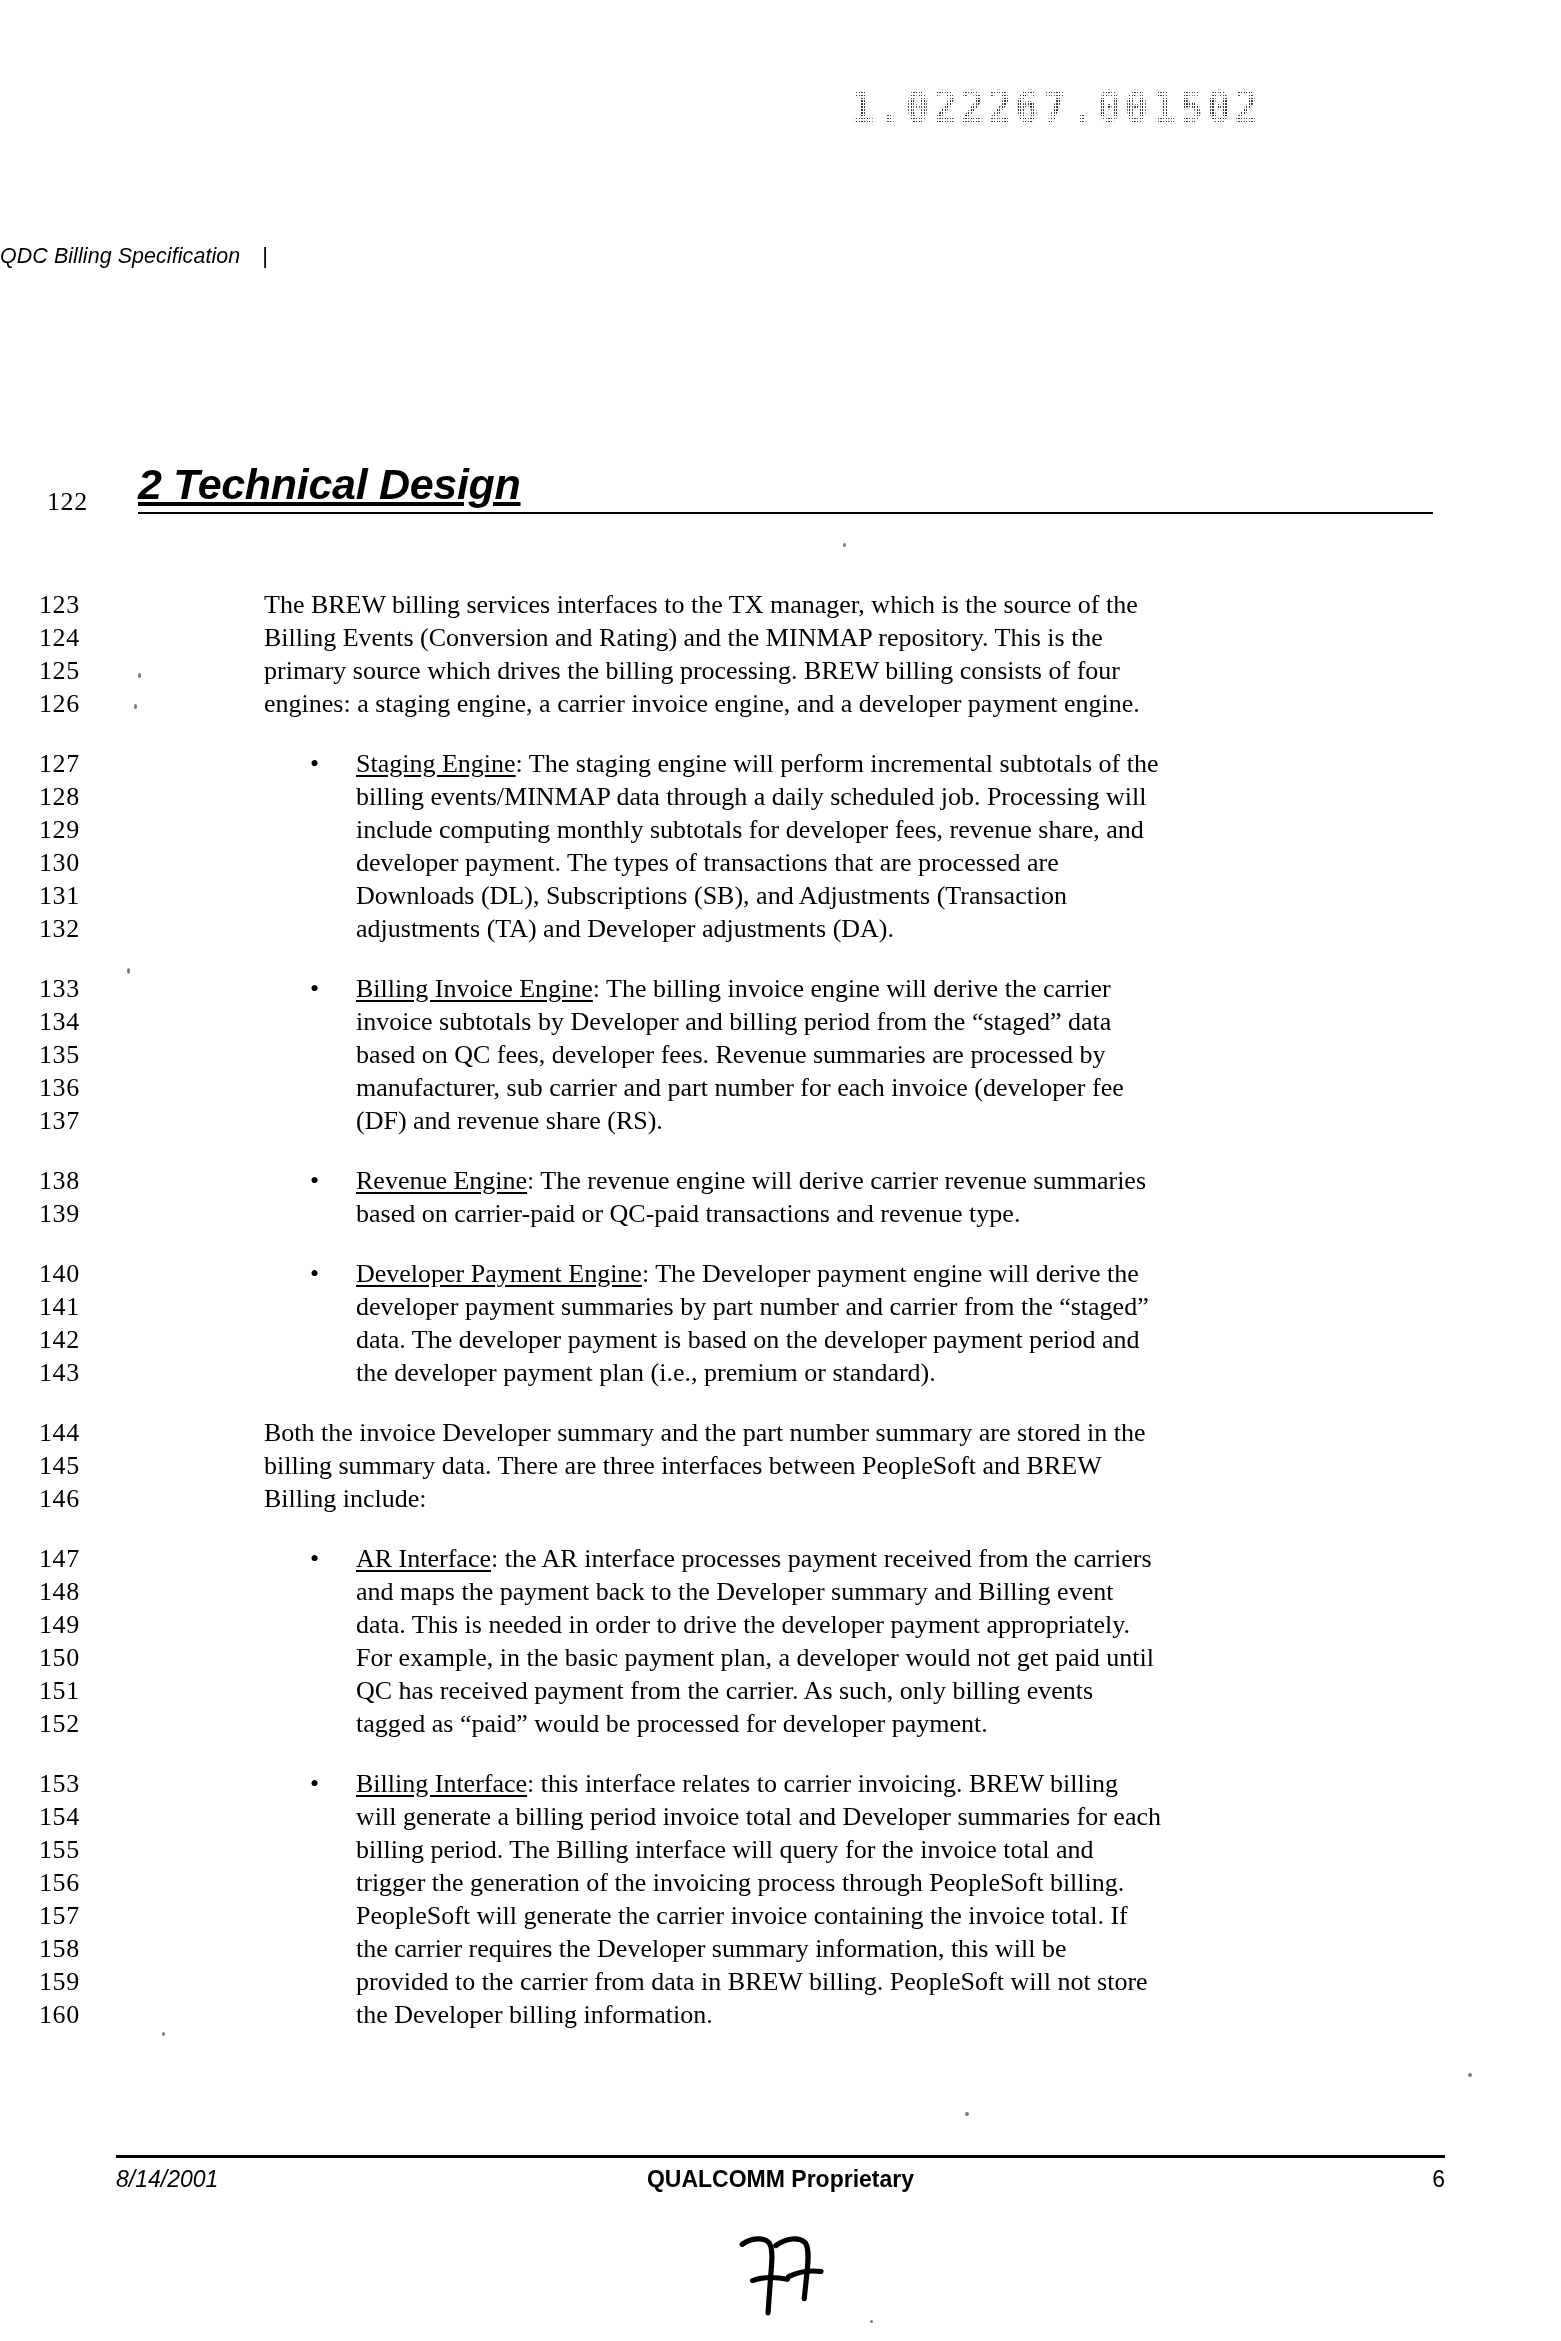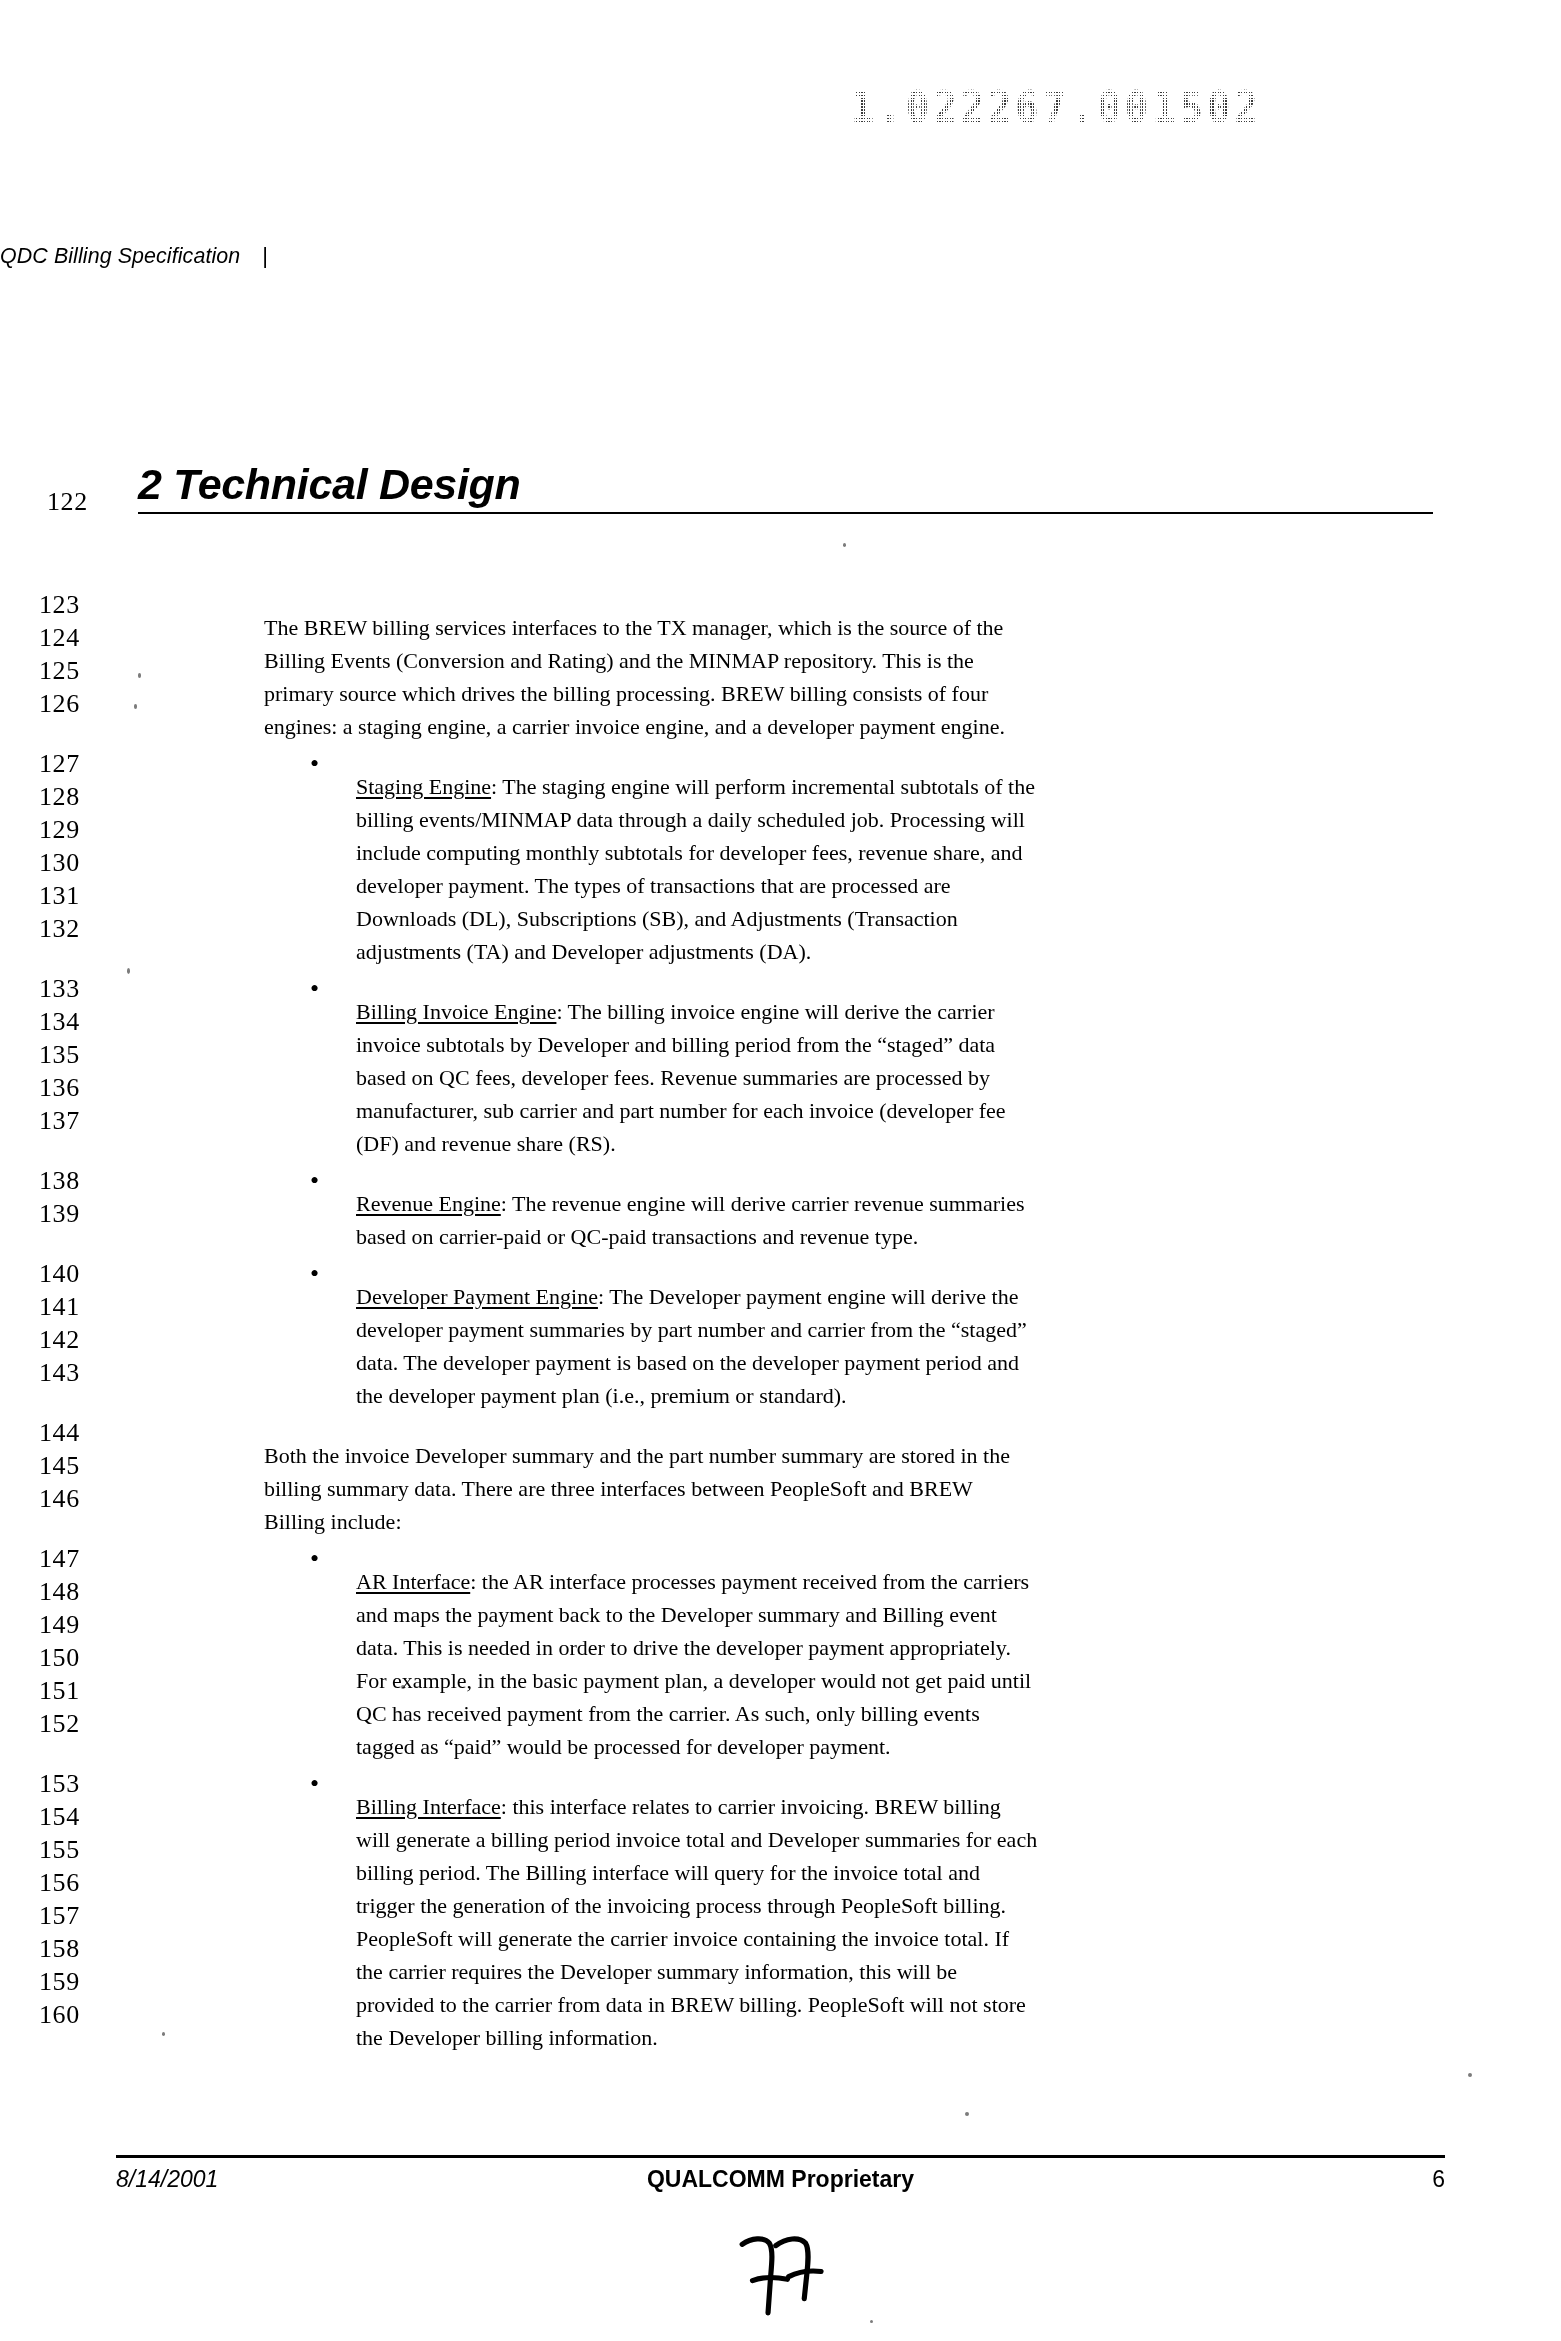--- a/index.html
+++ b/index.html
@@ -92,20 +92,21 @@
     top: 0;
   }
   .title-row .title-text {
     font-family: "Liberation Sans", sans-serif;
     font-style: italic;
     font-weight: 700;
     font-size: 43px;
     letter-spacing: -0.3px;
     line-height: 1.05;
     padding-bottom: 5.2px;
+    text-decoration: underline;
   }
   .title-rule {
     border-bottom: 2.6px solid #000;
     width: 100%;
   }
 
   
   .body {
     position: absolute;
     top: 588px;
@@ -134,22 +135,21 @@
     width: 78px;
     font-family: "Liberation Serif", serif;
     font-size: 26px;
     letter-spacing: 0.6px;
   }
 
   .ttext {
     position: absolute;
     top: 0;
     font-family: "Liberation Serif", serif;
-    font-size: 22px;
-    margin-top: 23px;
+    font-size: 26px;
   }
   
   .lvl-para .ttext { left: 264px; }
   
   .lvl-bullet .ttext { left: 356px; }
 
   .bullet-dot {
     position: absolute;
     left: 310px;
     top: 0;

